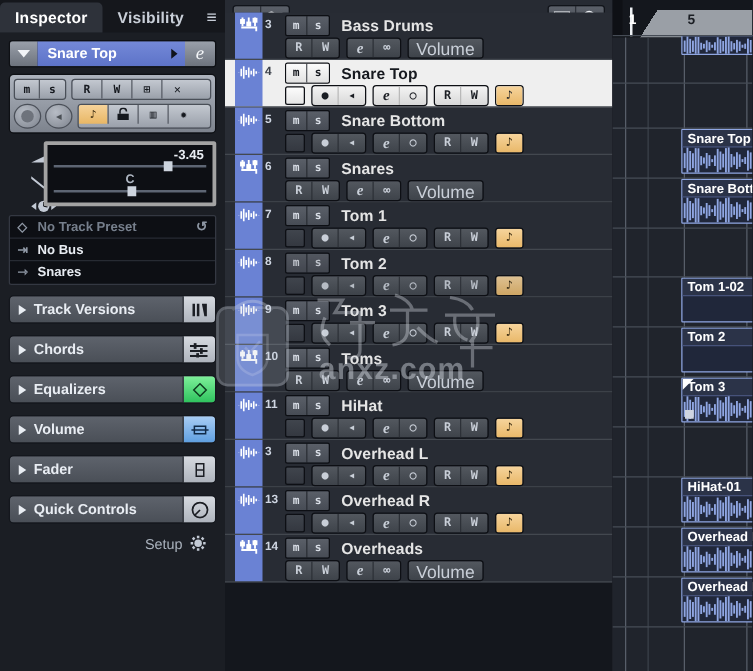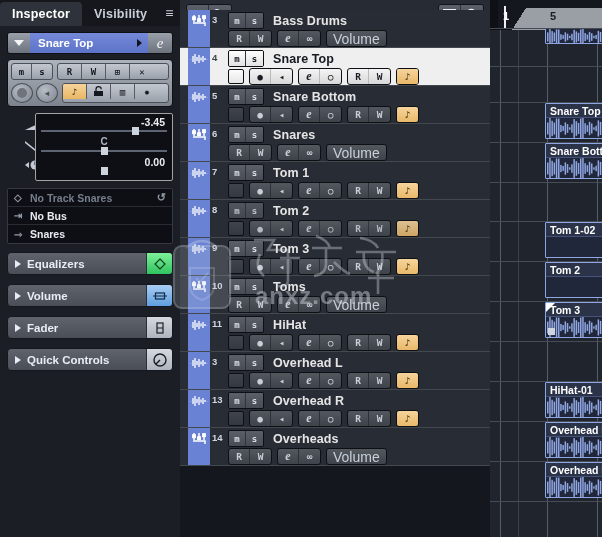--- a/index.html
+++ b/index.html
@@ -95,21 +95,21 @@
     width: 22px; height: 20px; border-radius: 50%;
     background: radial-gradient(circle at 38% 32%, #b7bcc5, #7e848e);
     border: 1px solid #4a4f58; display:flex; align-items:center; justify-content:center;
   }
   .rnd .dot { width: 10px; height: 10px; border-radius: 50%; background: #6e737c; }
   .rnd .spk { font-size: 9px; color: #4a4f55; }
   .grp2 { display:flex; gap:3px; align-items:center; }
 
   
   .valbox {
-    background: #0d0f14; border: 1px solid #a3a3a3; border-radius: 2px;
+    background: #0d0f14; border: 3px solid #a3a3a3; border-radius: 2px;
     margin-left: 28px; padding: 2px 5px 4px 5px; position: relative;
   }
   .valrow { height: 20px; position: relative; }
   .valrow .num {
     position: absolute; right: 2px; top: 0; color: #e9edf3;
     font-size: 10.5px; font-weight: bold;
   }
   .valrow .ctr {
     position: absolute; left: 50%; transform: translateX(-50%); top: 0;
     color: #aeb6c2; font-size: 10px; font-weight: bold;
@@ -368,48 +368,71 @@
             <div class="slider">
                 <span class="hnd" style="left:72%"></span>
               </div>
           </div>
           <div class="valrow">
             <span class="ctr">C</span>
             <div class="slider">
                 <span class="hnd" style="left:48%"></span>
               </div>
           </div>
-          <div class="valrow">
-            <span class="num">0.00</span>
-            <div class="slider" style="background:transparent">
-                <span class="hnd" style="left:48%"></span>
-              </div>
-          </div>
         </div>
       </div>
 
       <div class="presets">
         <div class="prow dim">
           <span class="pico">◇</span>
-          <span class="lbl">No Track Snares</span>
+          <span class="lbl">No Track Preset</span>
           <span class="rst">↺</span>
         </div>
         <div class="prow">
           <span class="pico">⇥</span>
           <span class="lbl">No Bus</span>
         </div>
         <div class="prow">
           <span class="pico">⇾</span>
           <span class="lbl">Snares</span>
         </div>
       </div>
 
       <div class="secwrap">
 
-
+        <div class="sec">
+          <div class="lab">
+              <span class="tri"></span>
+            <span>Track Versions</span>
+            </div>
+          <div class="badge light">
+            <svg width="14" height="12" viewBox="0 0 14 12">
+                <rect x="1" y="1" width="2" height="10" fill="#1b1e24"></rect>
+                <rect x="4.5" y="1" width="2" height="10" fill="#1b1e24"></rect>
+                <path d="M8.5 1 h4 v10 h-2 z" fill="#1b1e24"></path>
+              </svg>
+          </div>
+        </div>
+
+        <div class="sec">
+          <div class="lab">
+              <span class="tri"></span>
+            <span>Chords</span>
+            </div>
+          <div class="badge light">
+            <svg width="15" height="12" viewBox="0 0 15 12">
+              <rect x="0" y="2" width="14" height="1.6" fill="#1b1e24"></rect>
+                <rect x="3" y="0.5" width="2.2" height="4.6" fill="#1b1e24"></rect>
+              <rect x="0" y="6" width="14" height="1.6" fill="#1b1e24"></rect>
+                <rect x="8" y="4.5" width="2.2" height="4.6" fill="#1b1e24"></rect>
+              <rect x="0" y="10" width="14" height="1.6" fill="#1b1e24"></rect>
+                <rect x="5" y="8.5" width="2.2" height="4.6" fill="#1b1e24"></rect>
+            </svg>
+          </div>
+        </div>
 
         <div class="sec">
           <div class="lab">
               <span class="tri"></span>
             <span>Equalizers</span>
             </div>
           <div class="badge green">
             <svg width="14" height="12" viewBox="0 0 14 12">
                 <path d="M7 1 L12 6 L7 11 L2 6 Z" fill="none" stroke="#0e3d20" stroke-width="1.2"></path>
               </svg>
@@ -449,20 +472,38 @@
             <span>Quick Controls</span>
             </div>
           <div class="badge light">
             <svg width="16" height="14" viewBox="0 0 16 14">
                 <circle cx="8" cy="7" r="6" fill="none" stroke="#1b1e24" stroke-width="1.4"></circle>
                 <line x1="8" y1="7" x2="4" y2="11" stroke="#1b1e24" stroke-width="1.4"></line>
               </svg>
           </div>
         </div>
 
+        <div class="setup">
+          <span>Setup</span>
+          <span>
+            <svg width="13" height="13" viewBox="0 0 13 13">
+                <circle cx="6.5" cy="6.5" r="3" fill="#c3cad5"></circle>
+              <g stroke="#c3cad5" stroke-width="2">
+                  <line x1="6.5" y1="0.5" x2="6.5" y2="2.5"></line>
+                  <line x1="6.5" y1="10.5" x2="6.5" y2="12.5"></line>
+              <line x1="0.5" y1="6.5" x2="2.5" y2="6.5"></line>
+                  <line x1="10.5" y1="6.5" x2="12.5" y2="6.5"></line>
+              <line x1="2.2" y1="2.2" x2="3.6" y2="3.6"></line>
+                  <line x1="9.4" y1="9.4" x2="10.8" y2="10.8"></line>
+              <line x1="10.8" y1="2.2" x2="9.4" y2="3.6"></line>
+                  <line x1="3.6" y1="9.4" x2="2.2" y2="10.8"></line>
+                </g>
+              </svg>
+          </span>
+        </div>
       </div>
     </div>
   </div>
 
   <div id="tracklist">
     <div class="tl-toolbar">
       <div class="tb-group">
         <div>+</div>
         <div>
           <svg width="14" height="11" viewBox="0 0 14 11">

